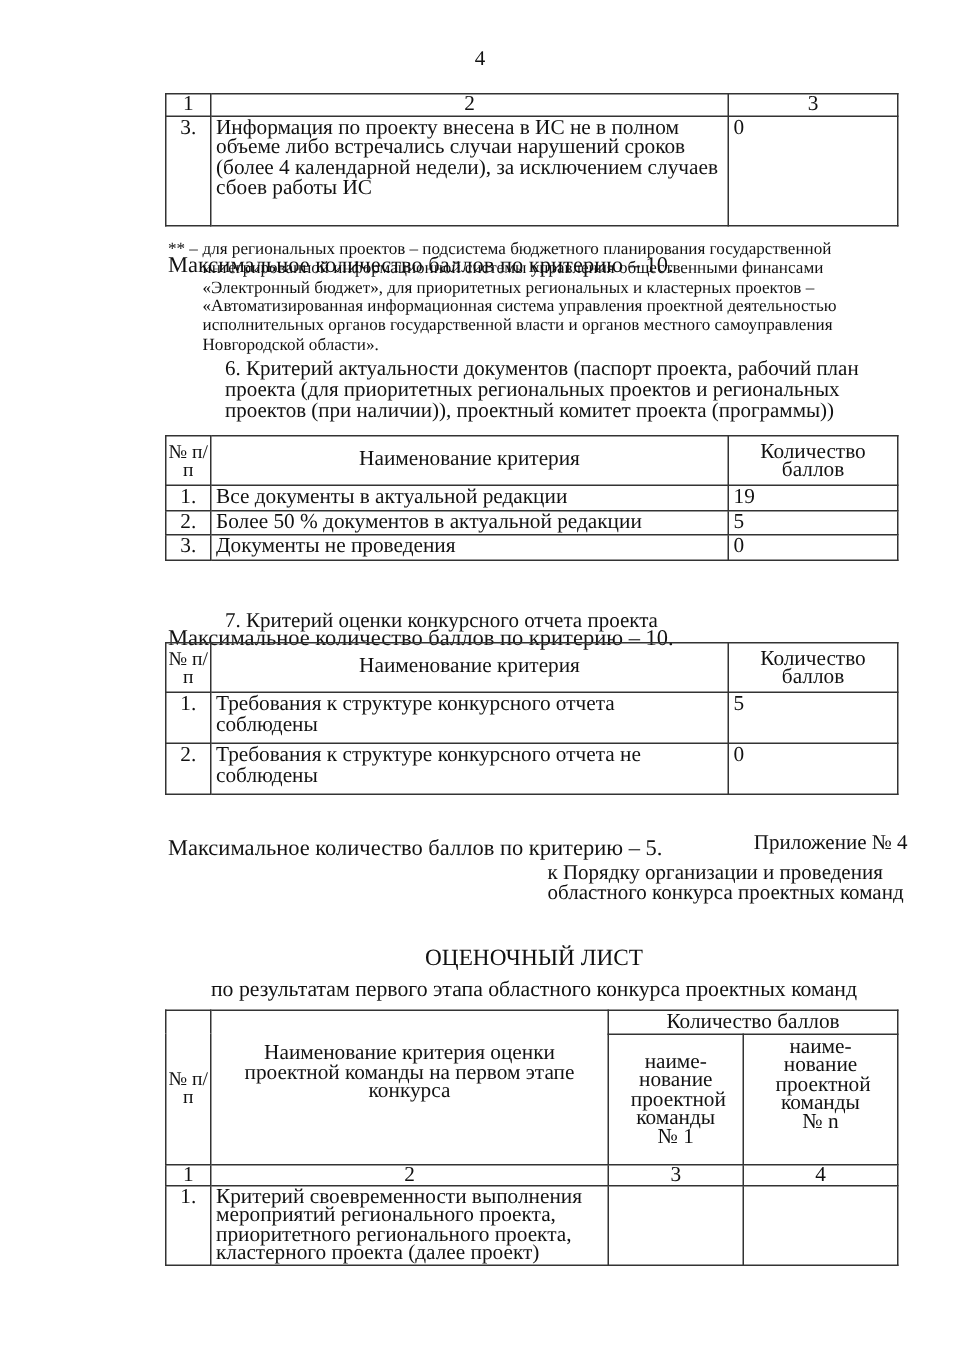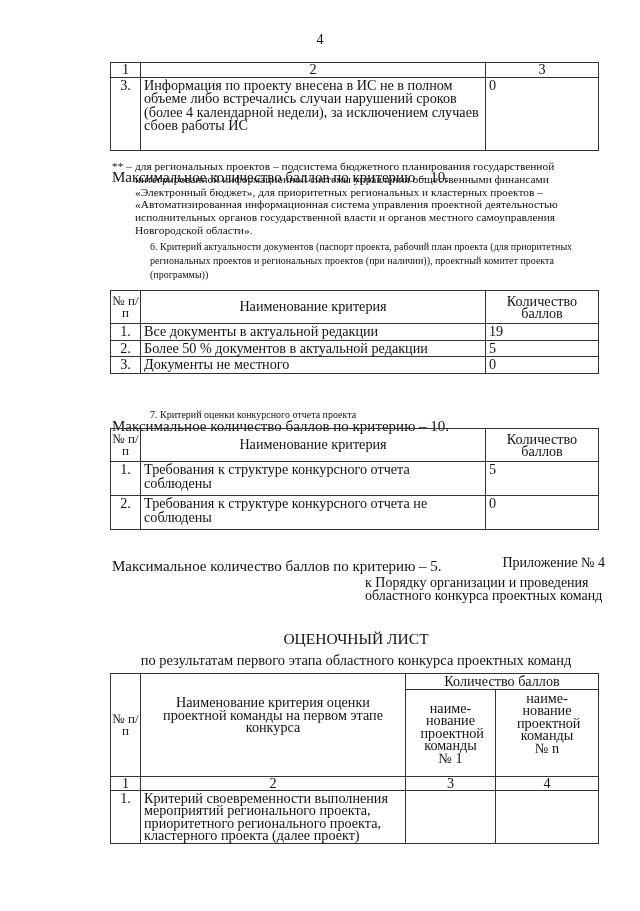--- a/index.html
+++ b/index.html
@@ -8,21 +8,21 @@
   .abs { position: absolute; }
   .page-num { left: 0; width: 640px; top: 32px; text-align: center; font-size: 14px; }
   table { border-collapse: collapse; position: absolute; font-size: 14.2px; line-height: 13.5px; }
   td, th { border: 1.2px solid #333; padding: 1px 3px 1px 3px; vertical-align: top; font-weight: normal; }
   .c { text-align: center; }
   .vm { vertical-align: middle; }
   .line { font-size: 15px; white-space: nowrap; margin-top: 28px; }
   .footnote { left: 112px; top: 160px; width: 490px; font-size: 11.4px; line-height: 12.8px; }
   .footnote .mark { position: absolute; left: 0; top: 0; }
   .footnote .body { padding-left: 23px; text-indent: 0; }
-  .heading { font-size: 10px; line-height: 14px; }
+  .heading { font-size: 14px; line-height: 14px; }
   .appendix { left: 365px; font-size: 14px; line-height: 13px; }
   .title { left: 0; width: 712px; text-align: center; font-size: 15.5px; }
   .subtitle { left: 0; width: 712px; text-align: center; font-size: 14.5px; }
 </style>
 </head>
 <body>
 
 <div class="abs page-num">4</div>
 
 <table style="left:110px; top:62px; width:489px;">
@@ -71,21 +71,21 @@
     <td>Все документы в актуальной редакции</td>
     <td>19</td>
   </tr>
   <tr>
     <td class="c">2.</td>
     <td>Более 50 % документов в актуальной редакции</td>
     <td>5</td>
   </tr>
   <tr>
     <td class="c">3.</td>
-    <td>Документы не местного</td>
+    <td>Документы не проведения</td>
     <td>0</td>
   </tr>
 </tbody>
   </table>
 
 <div class="abs line" style="left:112px; top:390px;">Максимальное количество баллов по критерию – 10.</div>
 
 <div class="abs heading" style="left:150px; top:408px;">7. Критерий оценки конкурсного отчета проекта</div>
 
 <table style="left:110px; top:428px; width:489px;">

